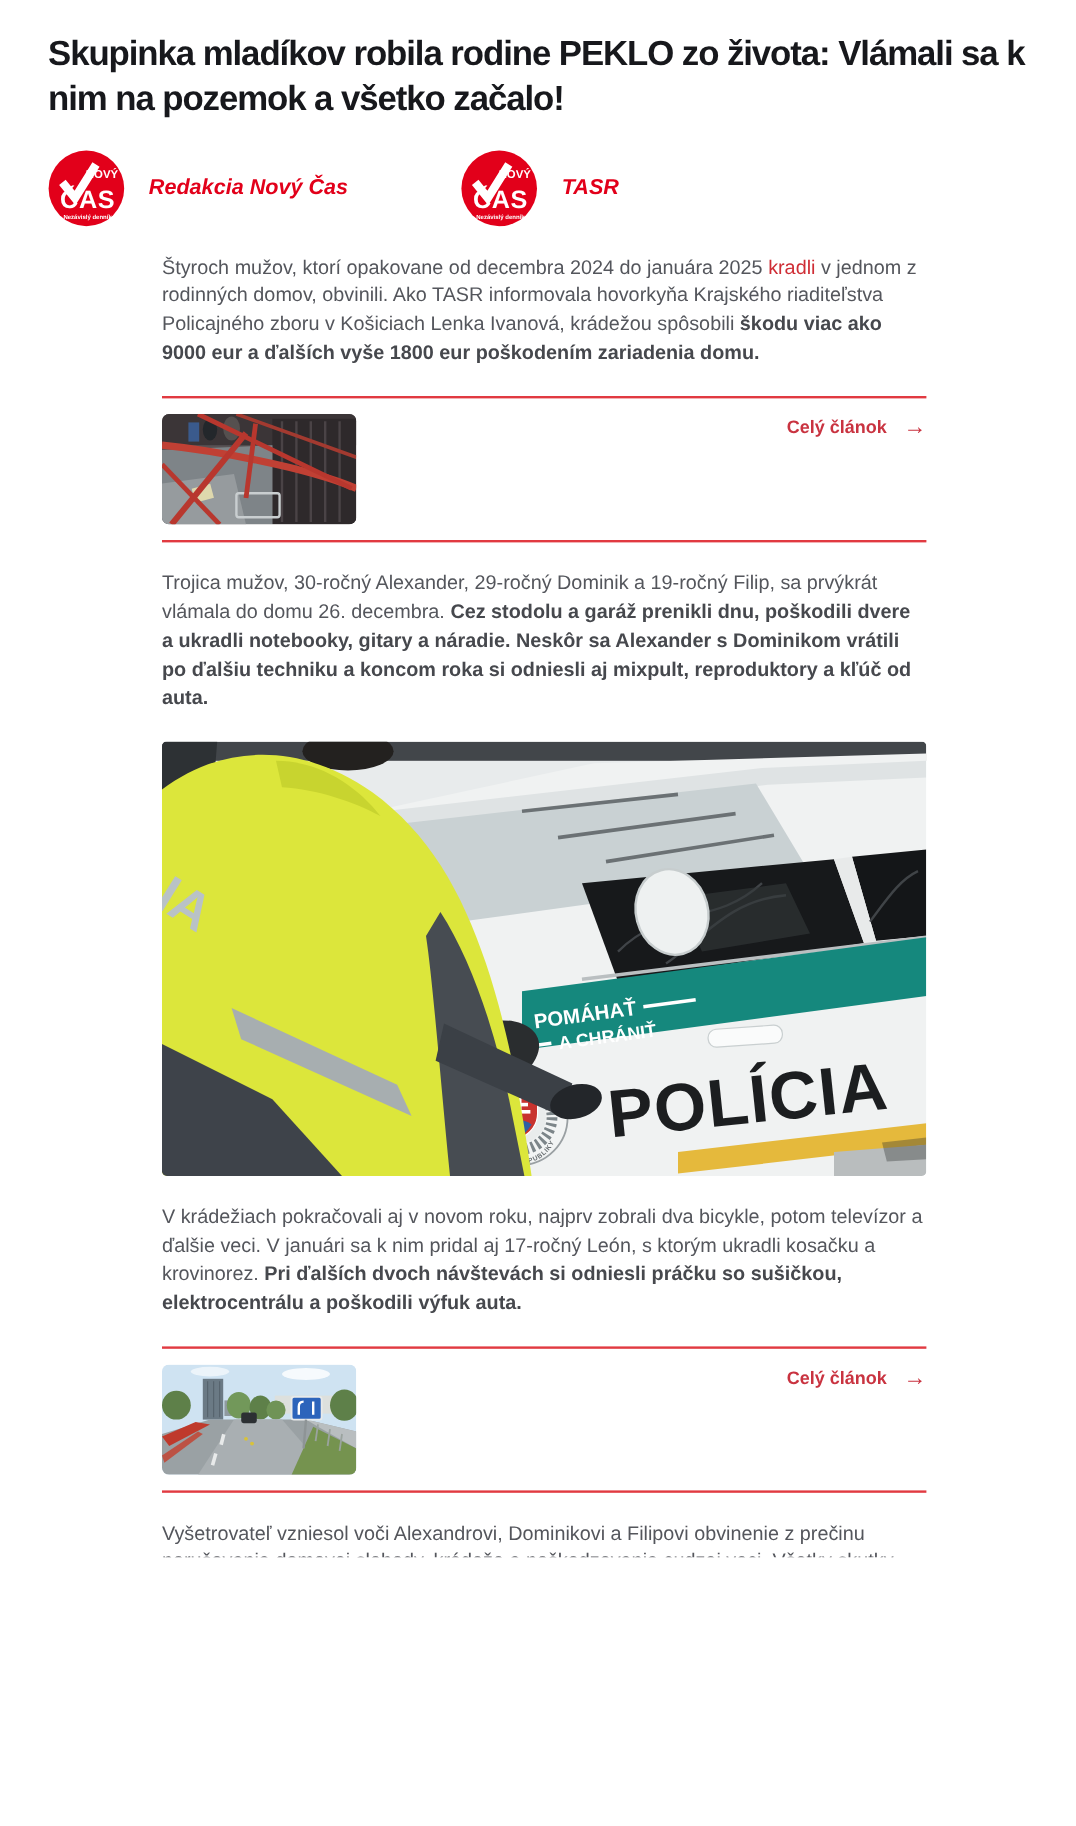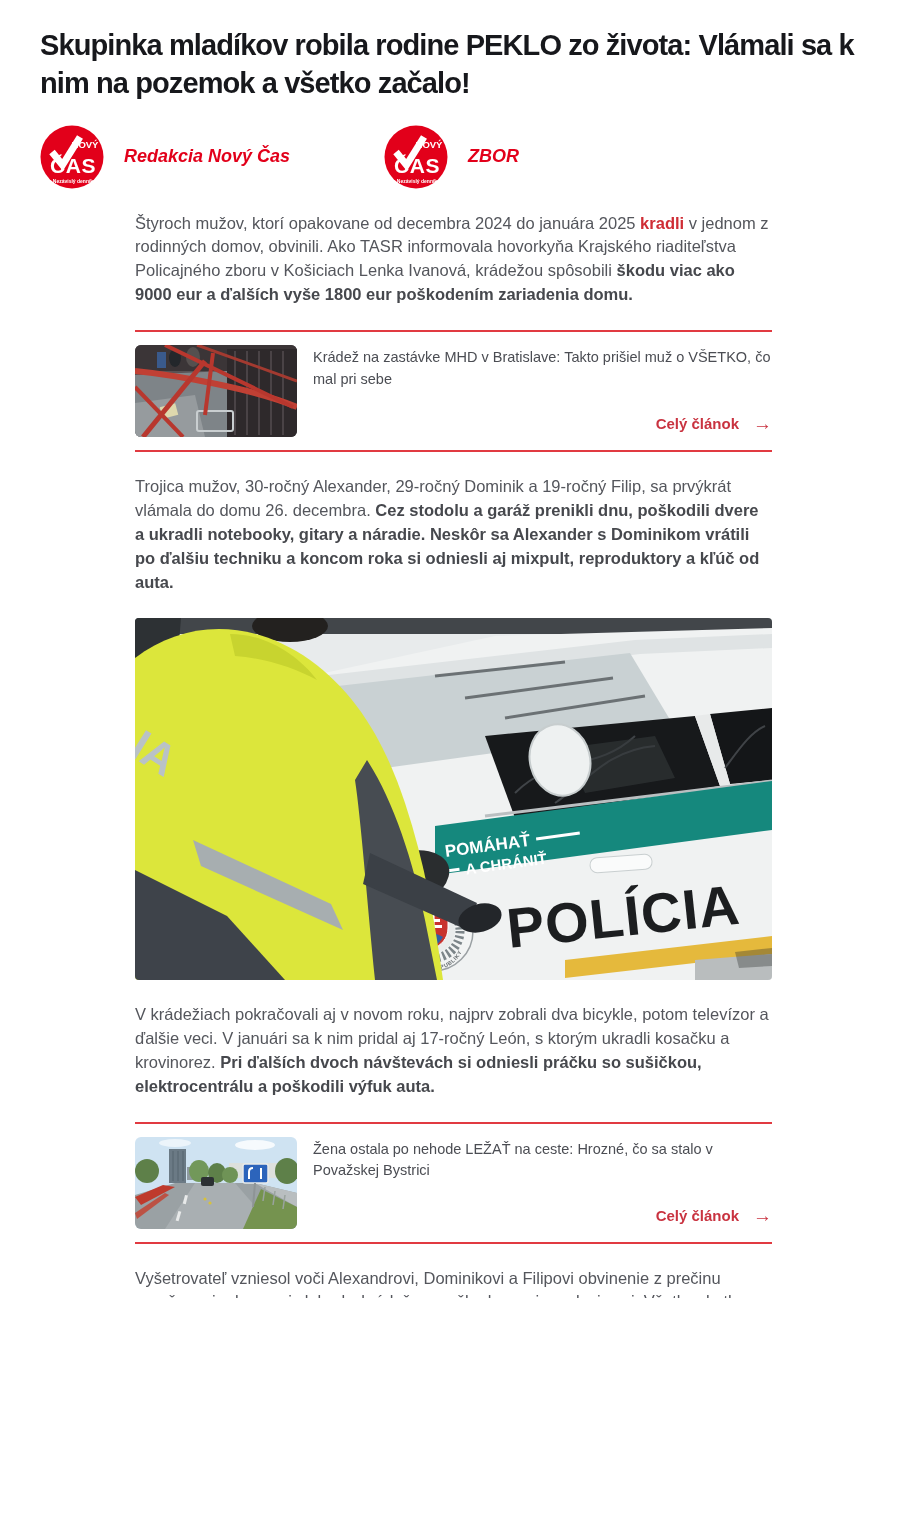--- a/index.html
+++ b/index.html
@@ -12,21 +12,21 @@
   .authors{display:flex;align-items:center;margin-top:22px;gap:40px;}
   .author{display:flex;align-items:center;margin-right:54px;cursor:pointer;}
   .badge{width:64px;height:64px;flex:none;}
   .badge svg{display:block;}
   .author-name{margin-left:20px;font-size:18px;font-weight:700;color:#e2001a;font-style:italic;}
   .lead{margin:26px 0 0;font-size:15.5px;font-weight:700;line-height:1.92;
         color:#3d3f45;letter-spacing:-0.1px;}
   .indent{margin-left:95px;width:637px;}
   .para{font-size:16.5px;line-height:1.45;margin:23px 0;color:#54565c;}
   .para strong{color:#46484d;}
-  .inline-link{color:#cf2d35;font-weight:700;text-decoration:none;cursor:pointer;}
+  .inline-link{color:#cf2d35;font-weight:400;text-decoration:none;cursor:pointer;}
   .card{display:flex;gap:16px;border-top:2px solid #e13a41;
         border-bottom:2px solid #e13a41;padding:13px 0;}
   .thumb{width:162px;height:92px;border-radius:6px;overflow:hidden;flex:none;cursor:pointer;}
   .thumb svg{display:block;}
   .card-body{flex:1;display:flex;flex-direction:column;
              justify-content:space-between;padding-top:2px;}
   .card-title{font-size:14.5px;line-height:1.5;color:#4b4d53;cursor:pointer;}
   .card-link{align-self:flex-end;display:flex;align-items:center;gap:14px;
              color:#c93340;font-weight:700;font-size:15px;text-decoration:none;
              margin-bottom:4px;cursor:pointer;justify-content:center;}
@@ -61,21 +61,21 @@
     <div class="author">
       <span class="badge">
         <svg viewBox="0 0 64 64" width="64" height="64">
           <circle cx="32" cy="32" r="31.5" fill="#e2001a"></circle>
           <path d="M12,27 L22.5,40 L40,12" stroke="#ffffff" stroke-width="7" fill="none"></path>
           <text x="45" y="23" font-size="9.5" font-weight="bold" fill="#ffffff" text-anchor="middle">NOVÝ</text>
           <text x="33" y="48" font-size="21" font-weight="bold" fill="#ffffff" text-anchor="middle" letter-spacing="0.5">ČAS</text>
           <text x="33" y="57.5" font-size="5" font-weight="bold" fill="#ffffff" text-anchor="middle">Nezávislý denník</text>
         </svg>
       </span>
-      <span class="author-name">ZBOR</span>
+      <span class="author-name">TASR</span>
     </div>
 
   </div>
 
 
   <div class="indent">
 
     <p class="para"><span>Štyroch mužov, ktorí opakovane od decembra 2024 do januára 2025 </span><a class="inline-link">kradli</a><span> v jednom z rodinných domov, obvinili. Ako TASR informovala hovorkyňa Krajského riaditeľstva Policajného zboru v Košiciach Lenka Ivanová, krádežou spôsobili </span><strong>škodu viac ako 9000 eur a ďalších vyše 1800 eur poškodením zariadenia domu.</strong></p>
 
     <div class="card">
@@ -100,21 +100,20 @@
           <rect x="26" y="60" width="16" height="12" fill="#ded8ad" transform="rotate(-15 34 66)"></rect>
           <path d="M0,26 C40,30 120,44 162,62" stroke="#c04034" stroke-width="6" fill="none"></path>
           <line x1="8" y1="92" x2="70" y2="16" stroke="#b8372e" stroke-width="5"></line>
           <line x1="0" y1="42" x2="48" y2="92" stroke="#b8372e" stroke-width="4"></line>
           <line x1="30" y1="0" x2="158" y2="62" stroke="#b8372e" stroke-width="4"></line>
           <line x1="62" y1="0" x2="162" y2="36" stroke="#a33a30" stroke-width="3"></line>
           <line x1="78" y1="8" x2="70" y2="70" stroke="#b8372e" stroke-width="4"></line>
         </svg>
       </span>
       <div class="card-body">
-        <div class="card-title">Krádež na zastávke MHD v Bratislave: Takto prišiel muž o VŠETKO, čo mal pri sebe</div>
         <a class="card-link">
             <span>Celý článok</span>
             <span class="arrow">→</span>
           </a>
       </div>
     </div>
 
 
     <p class="para"><span>Trojica mužov, 30-ročný Alexander, 29-ročný Dominik a 19-ročný Filip, sa prvýkrát vlámala do domu 26. decembra. </span><strong>Cez stodolu a garáž prenikli dnu, poškodili dvere a ukradli notebooky, gitary a náradie. Neskôr sa Alexander s Dominikom vrátili po ďalšiu techniku a koncom roka si odniesli aj mixpult, reproduktory a kľúč od auta.</strong></p>
 
@@ -238,21 +237,20 @@
               <line x1="140" y1="54" x2="138" y2="68"></line>
             <line x1="150" y1="58" x2="148" y2="72"></line>
           </g>
           <rect x="108" y="27" width="25" height="19" rx="2" fill="#2c64bb" stroke="#e8eaea" stroke-width="1.5"></rect>
           <path d="M114,42 v-7 q0,-4 4,-4" stroke="#ffffff" stroke-width="2" fill="none"></path>
           <line x1="126" y1="42" x2="126" y2="31" stroke="#ffffff" stroke-width="2"></line>
           <line x1="120" y1="46" x2="118" y2="70" stroke="#8e9496" stroke-width="2"></line>
         </svg>
       </span>
       <div class="card-body">
-        <div class="card-title">Žena ostala po nehode LEŽAŤ na ceste: Hrozné, čo sa stalo v Považskej Bystrici</div>
         <a class="card-link">
             <span>Celý článok</span>
             <span class="arrow">→</span>
           </a>
       </div>
     </div>
 
     <p class="para">Vyšetrovateľ vzniesol voči Alexandrovi, Dominikovi a Filipovi obvinenie z prečinu porušovania domovej slobody, krádeže a poškodzovania cudzej veci. Všetky skutky boli spáchané formou spolupáchateľstva. León čelí obvineniu z porušovania domovej slobody a krádeže. Všetci sú stíhaní na slobode. V prípade dokázania viny im hrozí trest odňatia slobody na jeden až päť rokov, v prípade mladistvého sa trestná sadzba znižuje na polovicu.</p>
 
   </div>

